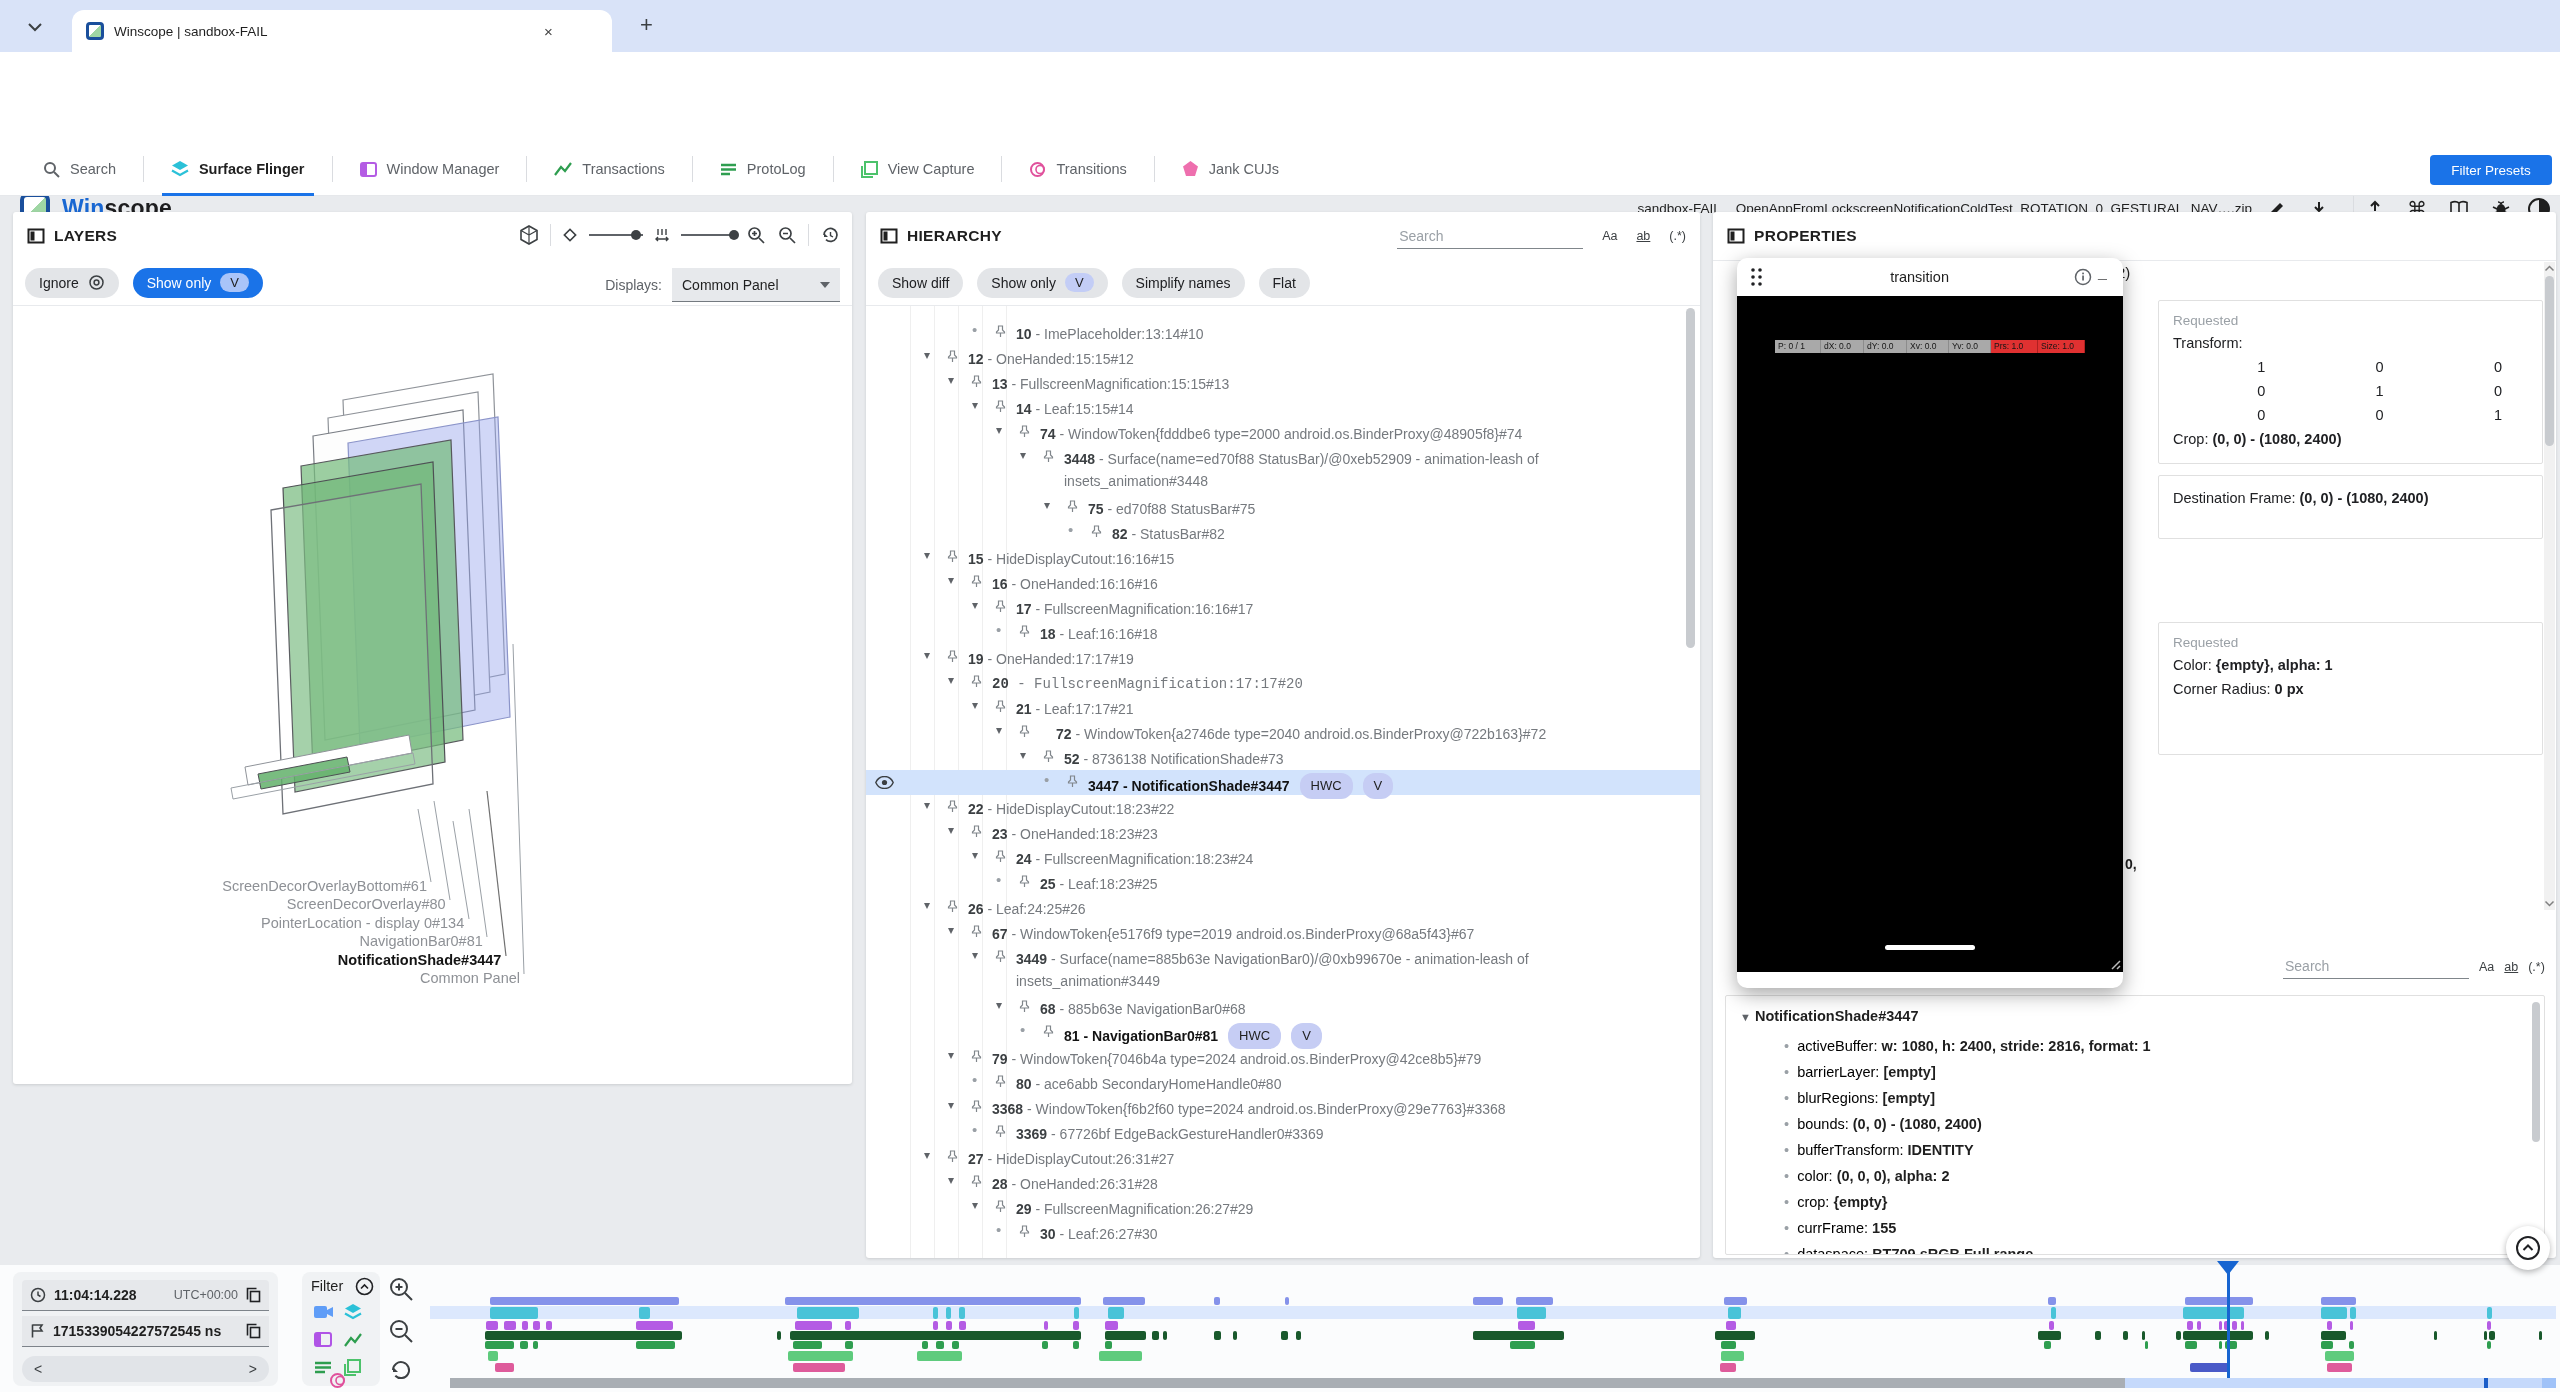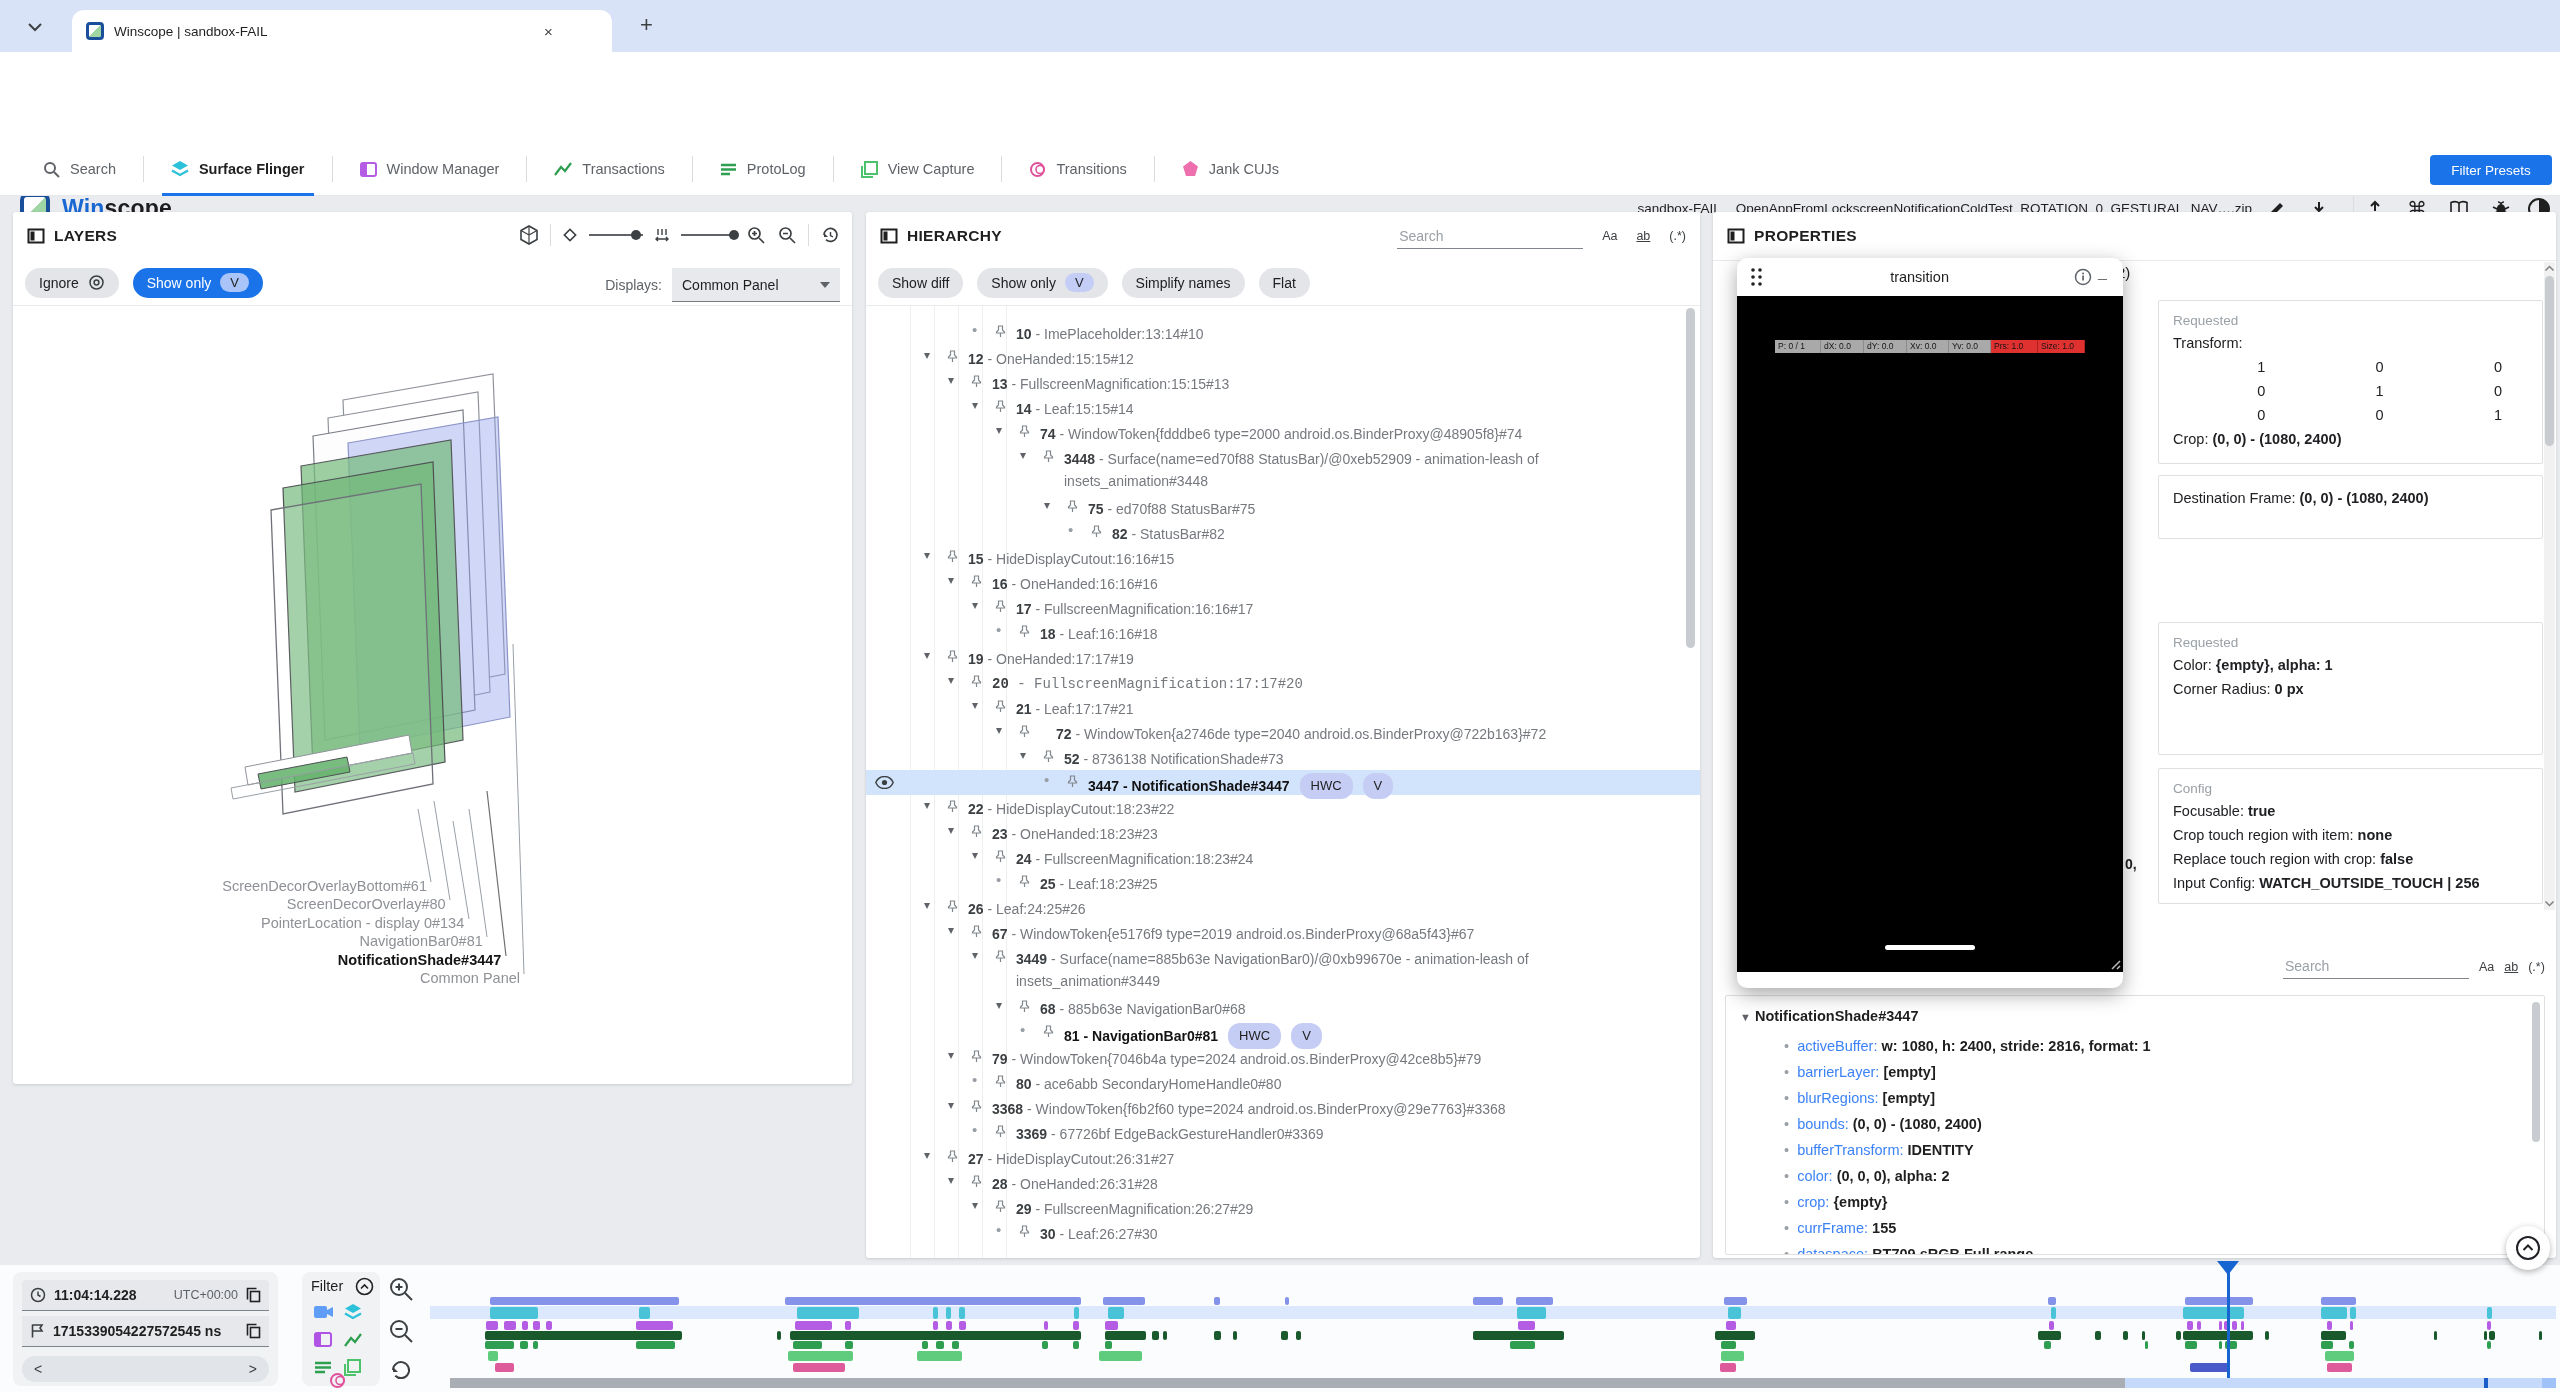--- a/index.html
+++ b/index.html
@@ -87,21 +87,21 @@
   .scrollv{position:absolute;width:9px;border-radius:5px;background:#c8cbcf;}
   
   .pcard{position:absolute;background:#fff;border:1px solid #e0e0e0;border-radius:2px;box-sizing:border-box;
          padding:10px 14px;font-size:14.5px;line-height:24px;color:#202124;}
   .pcard .plabel{color:#9aa0a6;font-size:13.5px;line-height:20px;}
   .pcard b{font-weight:700;}
   .mrow{display:flex;}
   .mrow span{flex:1;text-align:right;padding-right:26px;}
   .proplist{position:absolute;background:#fff;border:1px solid #e0e0e0;border-radius:2px;overflow:hidden;}
   .proprow{position:absolute;font-size:14.5px;white-space:nowrap;}
-  .propkey{color:#3b82f6;} .propval{color:#1f1f1f;font-weight:700;}
+  .propkey{color:#000000;} .propval{color:#1f1f1f;font-weight:700;}
   
   .overlay{position:absolute;left:1737px;top:258px;width:386px;height:730px;background:#fff;border-radius:10px;
            box-shadow:0 6px 20px rgba(0,0,0,.35);z-index:30;}
   .ovhead{height:38px;display:flex;align-items:center;padding:0 12px;gap:0;box-sizing:border-box;}
   .ovtitle{flex:1;text-align:center;font-size:14.5px;color:#1f1f1f;}
   .ovshot{position:absolute;left:0;top:38px;width:386px;height:676px;background:#000;}
   .statbar{position:absolute;left:38px;top:44px;height:13px;display:flex;}
   .statcell{font-size:8.5px;color:#151515;padding:1px 3px 0 3px;box-sizing:border-box;white-space:nowrap;}
   .statcell.g{background:#a9a9a9;border-right:1px solid #8c8c8c;}
   .statcell.r{background:#e03131;border-right:1px solid #b02020;}
@@ -757,29 +757,20 @@
     </div>
 
     <div class="pcard" style="left:445px;top:410px;width:385px;height:133px;">
       <div class="plabel">Requested</div>
       <div id="reqLines">
           <div>Color: <b>{empty}, alpha: 1</b></div>
           <div>Corner Radius: <b>0 px</b></div>
         </div>
     </div>
 
-    <div class="pcard" style="left:445px;top:556px;width:385px;height:136px;">
-      <div class="plabel">Config</div>
-      <div id="cfgLines">
-          <div>Focusable: <b>true</b></div>
-          <div>Crop touch region with item: <b>none</b></div>
-          <div>Replace touch region with crop: <b>false</b></div>
-          <div>Input Config: <b>WATCH_OUTSIDE_TOUCH | 256</b></div>
-        </div>
-    </div>
     <div class="abs" style="left:412px;top:644px;font-size:14px;font-weight:700;color:#1f1f1f;">0,</div>
 
     <div class="abs" style="left:831px;top:50px;width:11px;height:648px;background:#f1f1f1;">
       <svg width="11" height="8" viewBox="0 0 11 8" style="margin-top:2px;">
           <path d="M1.5 6.5l4-4 4 4" fill="none" stroke="#808080" stroke-width="1.5"></path>
         </svg>
       <div style="position:absolute;left:1px;top:14px;width:9px;height:170px;background:#c8cbcf;border-radius:5px;"></div>
       <svg width="11" height="8" viewBox="0 0 11 8" style="position:absolute;bottom:2px;">
           <path d="M1.5 1.5l4 4 4-4" fill="none" stroke="#808080" stroke-width="1.5"></path>
         </svg>

